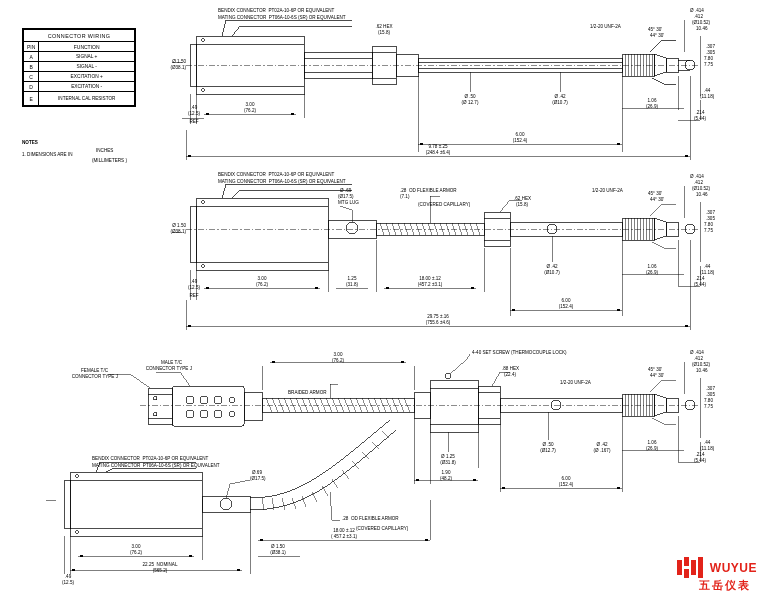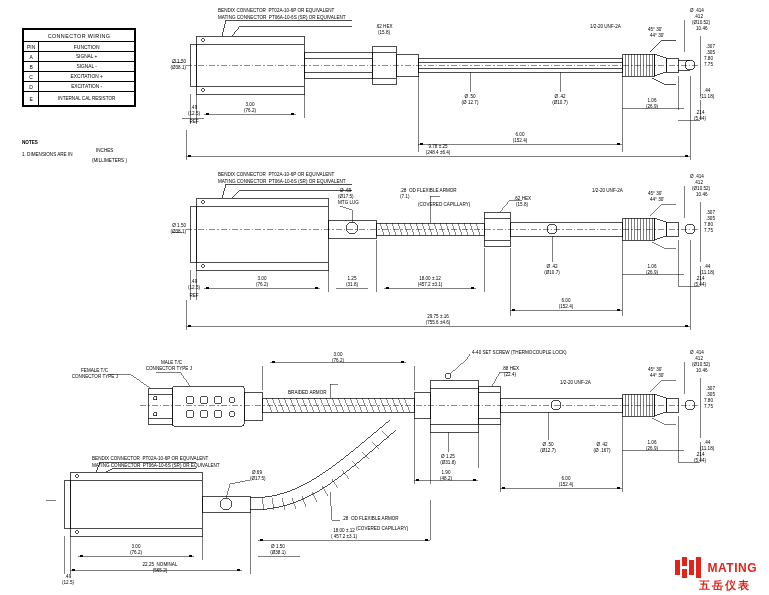--- a/index.html
+++ b/index.html
@@ -577,17 +577,17 @@
 <div class="t c" style="left:344px;top:534px;">( 457.2 ±3.1)</div>
 
 <div class="logo">
   <div class="mark">
     <i style="left:0;top:3px;width:5px;height:15px;"></i>
     <i style="left:7px;top:0;width:5px;height:9px;"></i>
     <i style="left:7px;top:12px;width:5px;height:9px;"></i>
     <i style="left:14px;top:3px;width:5px;height:15px;"></i>
     <i style="left:21px;top:0;width:5px;height:21px;"></i>
   </div>
-  <span class="wm">MATING</span>
+  <span class="wm">WUYUE</span>
 </div>
 <div class="cn" style="position:absolute;right:18px;bottom:2px;font-size:11px;color:#e2231a;letter-spacing:2px;font-weight:bold;font-family:'Liberation Sans',sans-serif;">五岳仪表</div>
 
 </div>
 
 </body></html>

